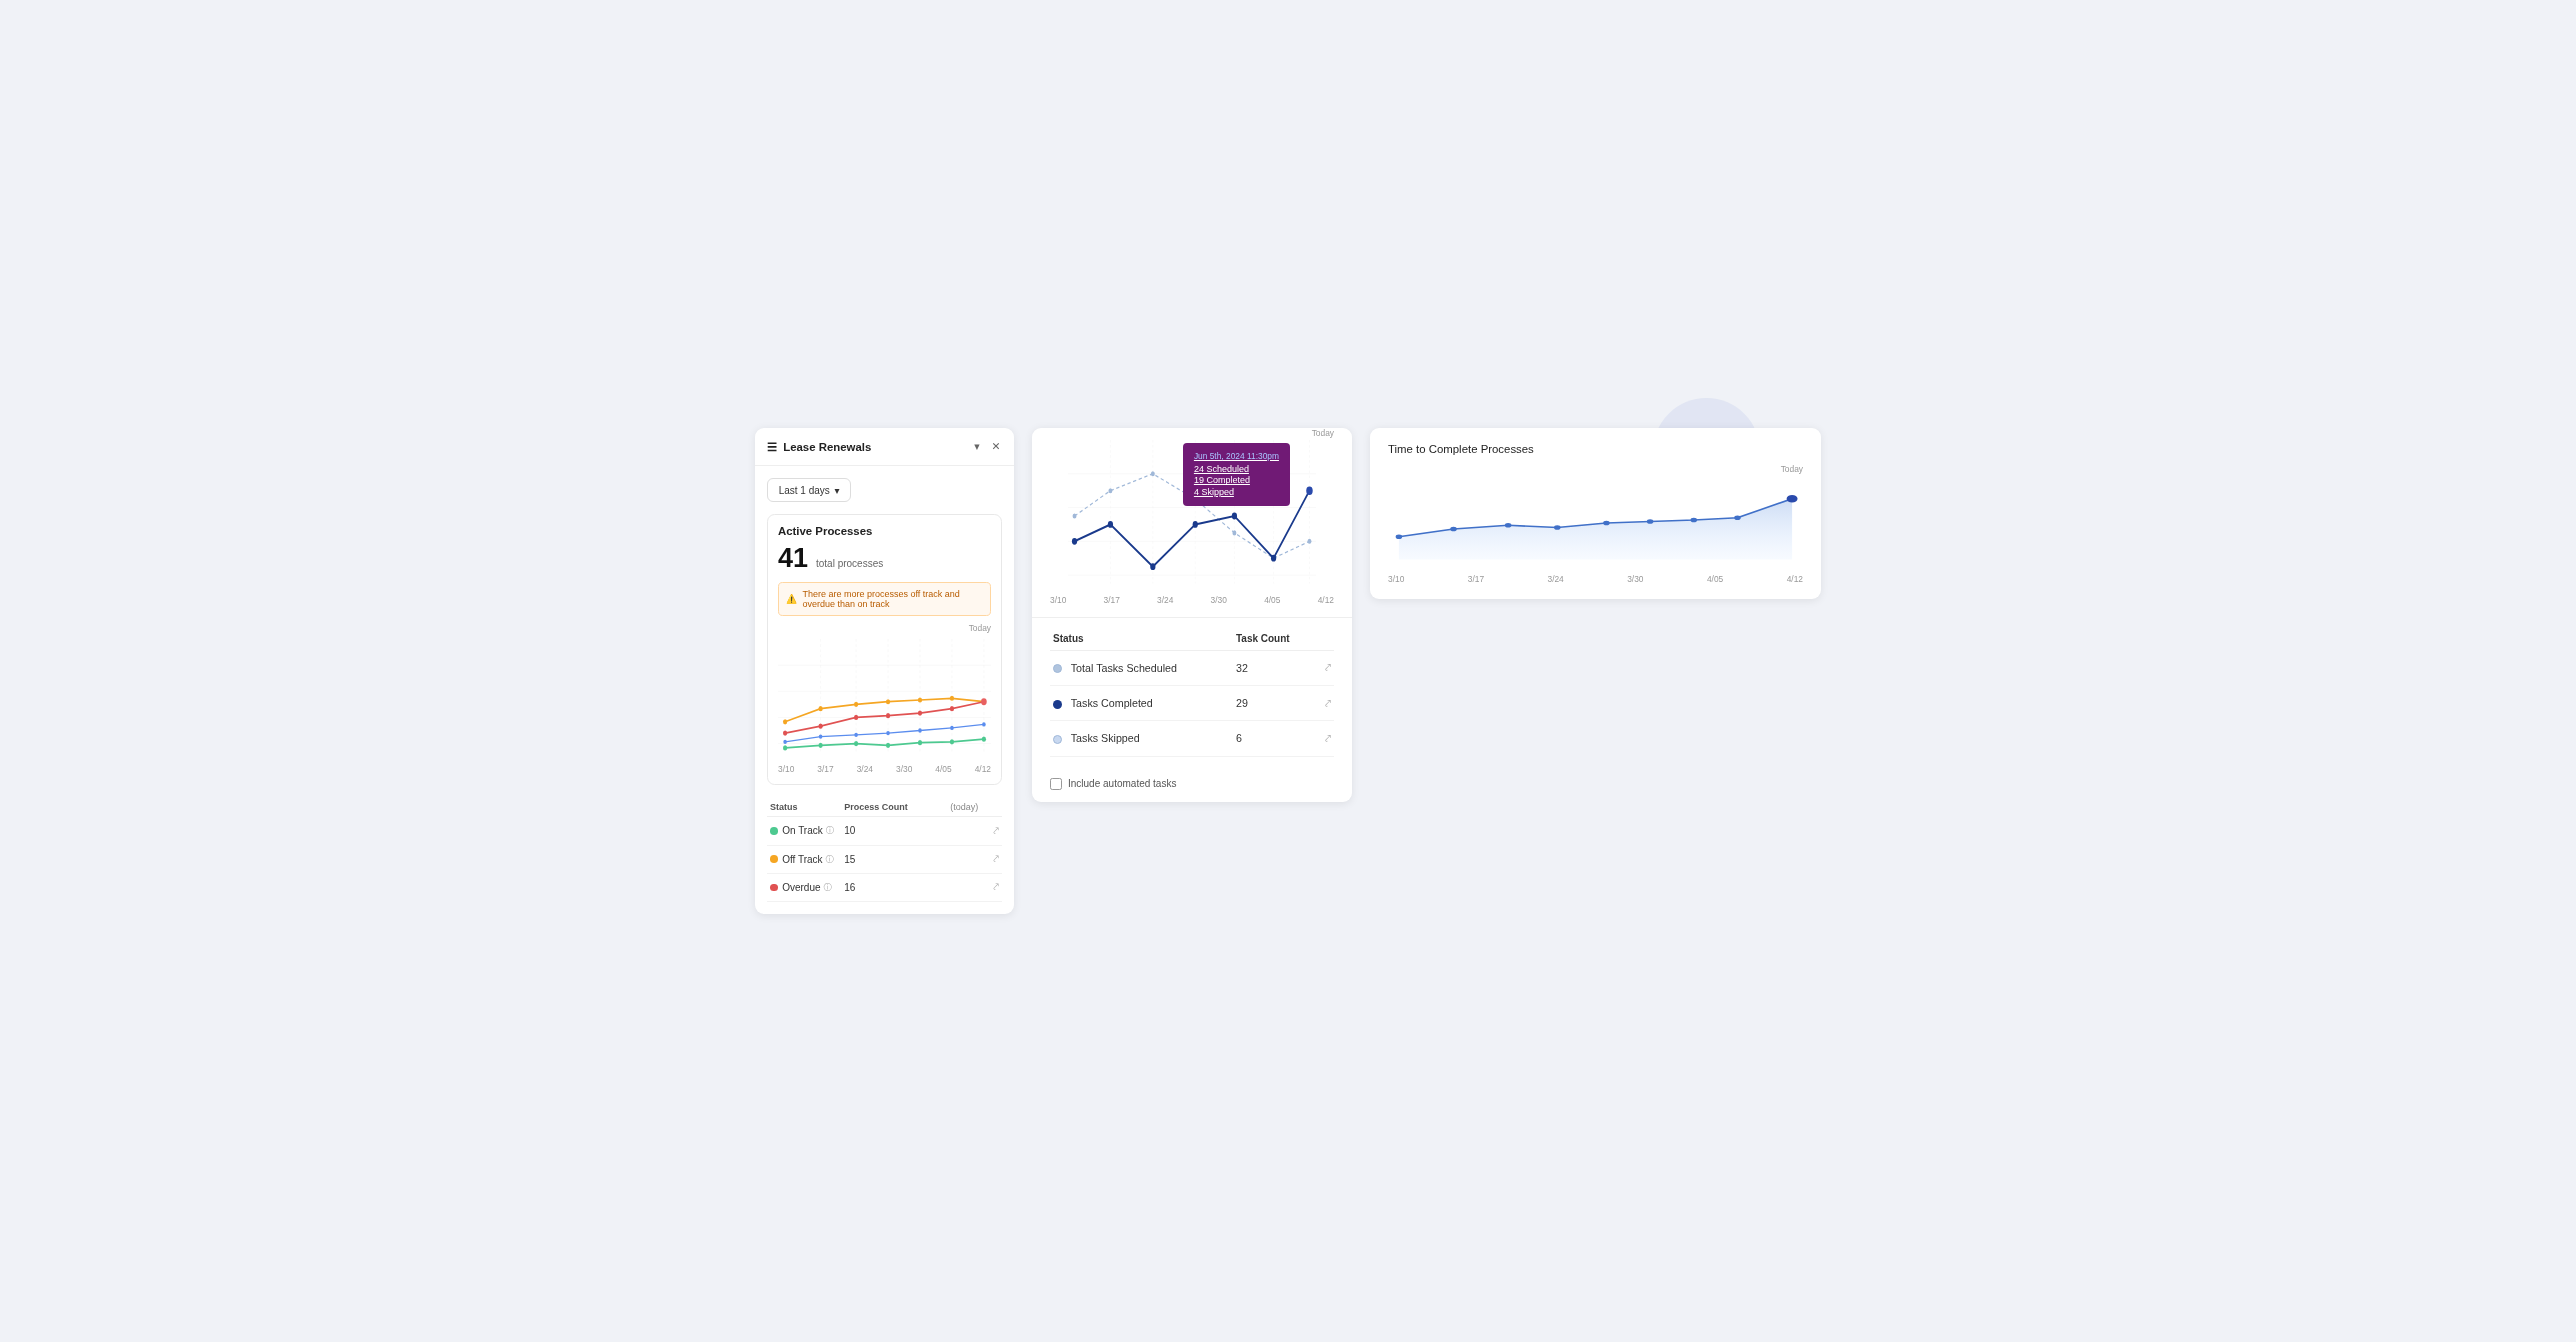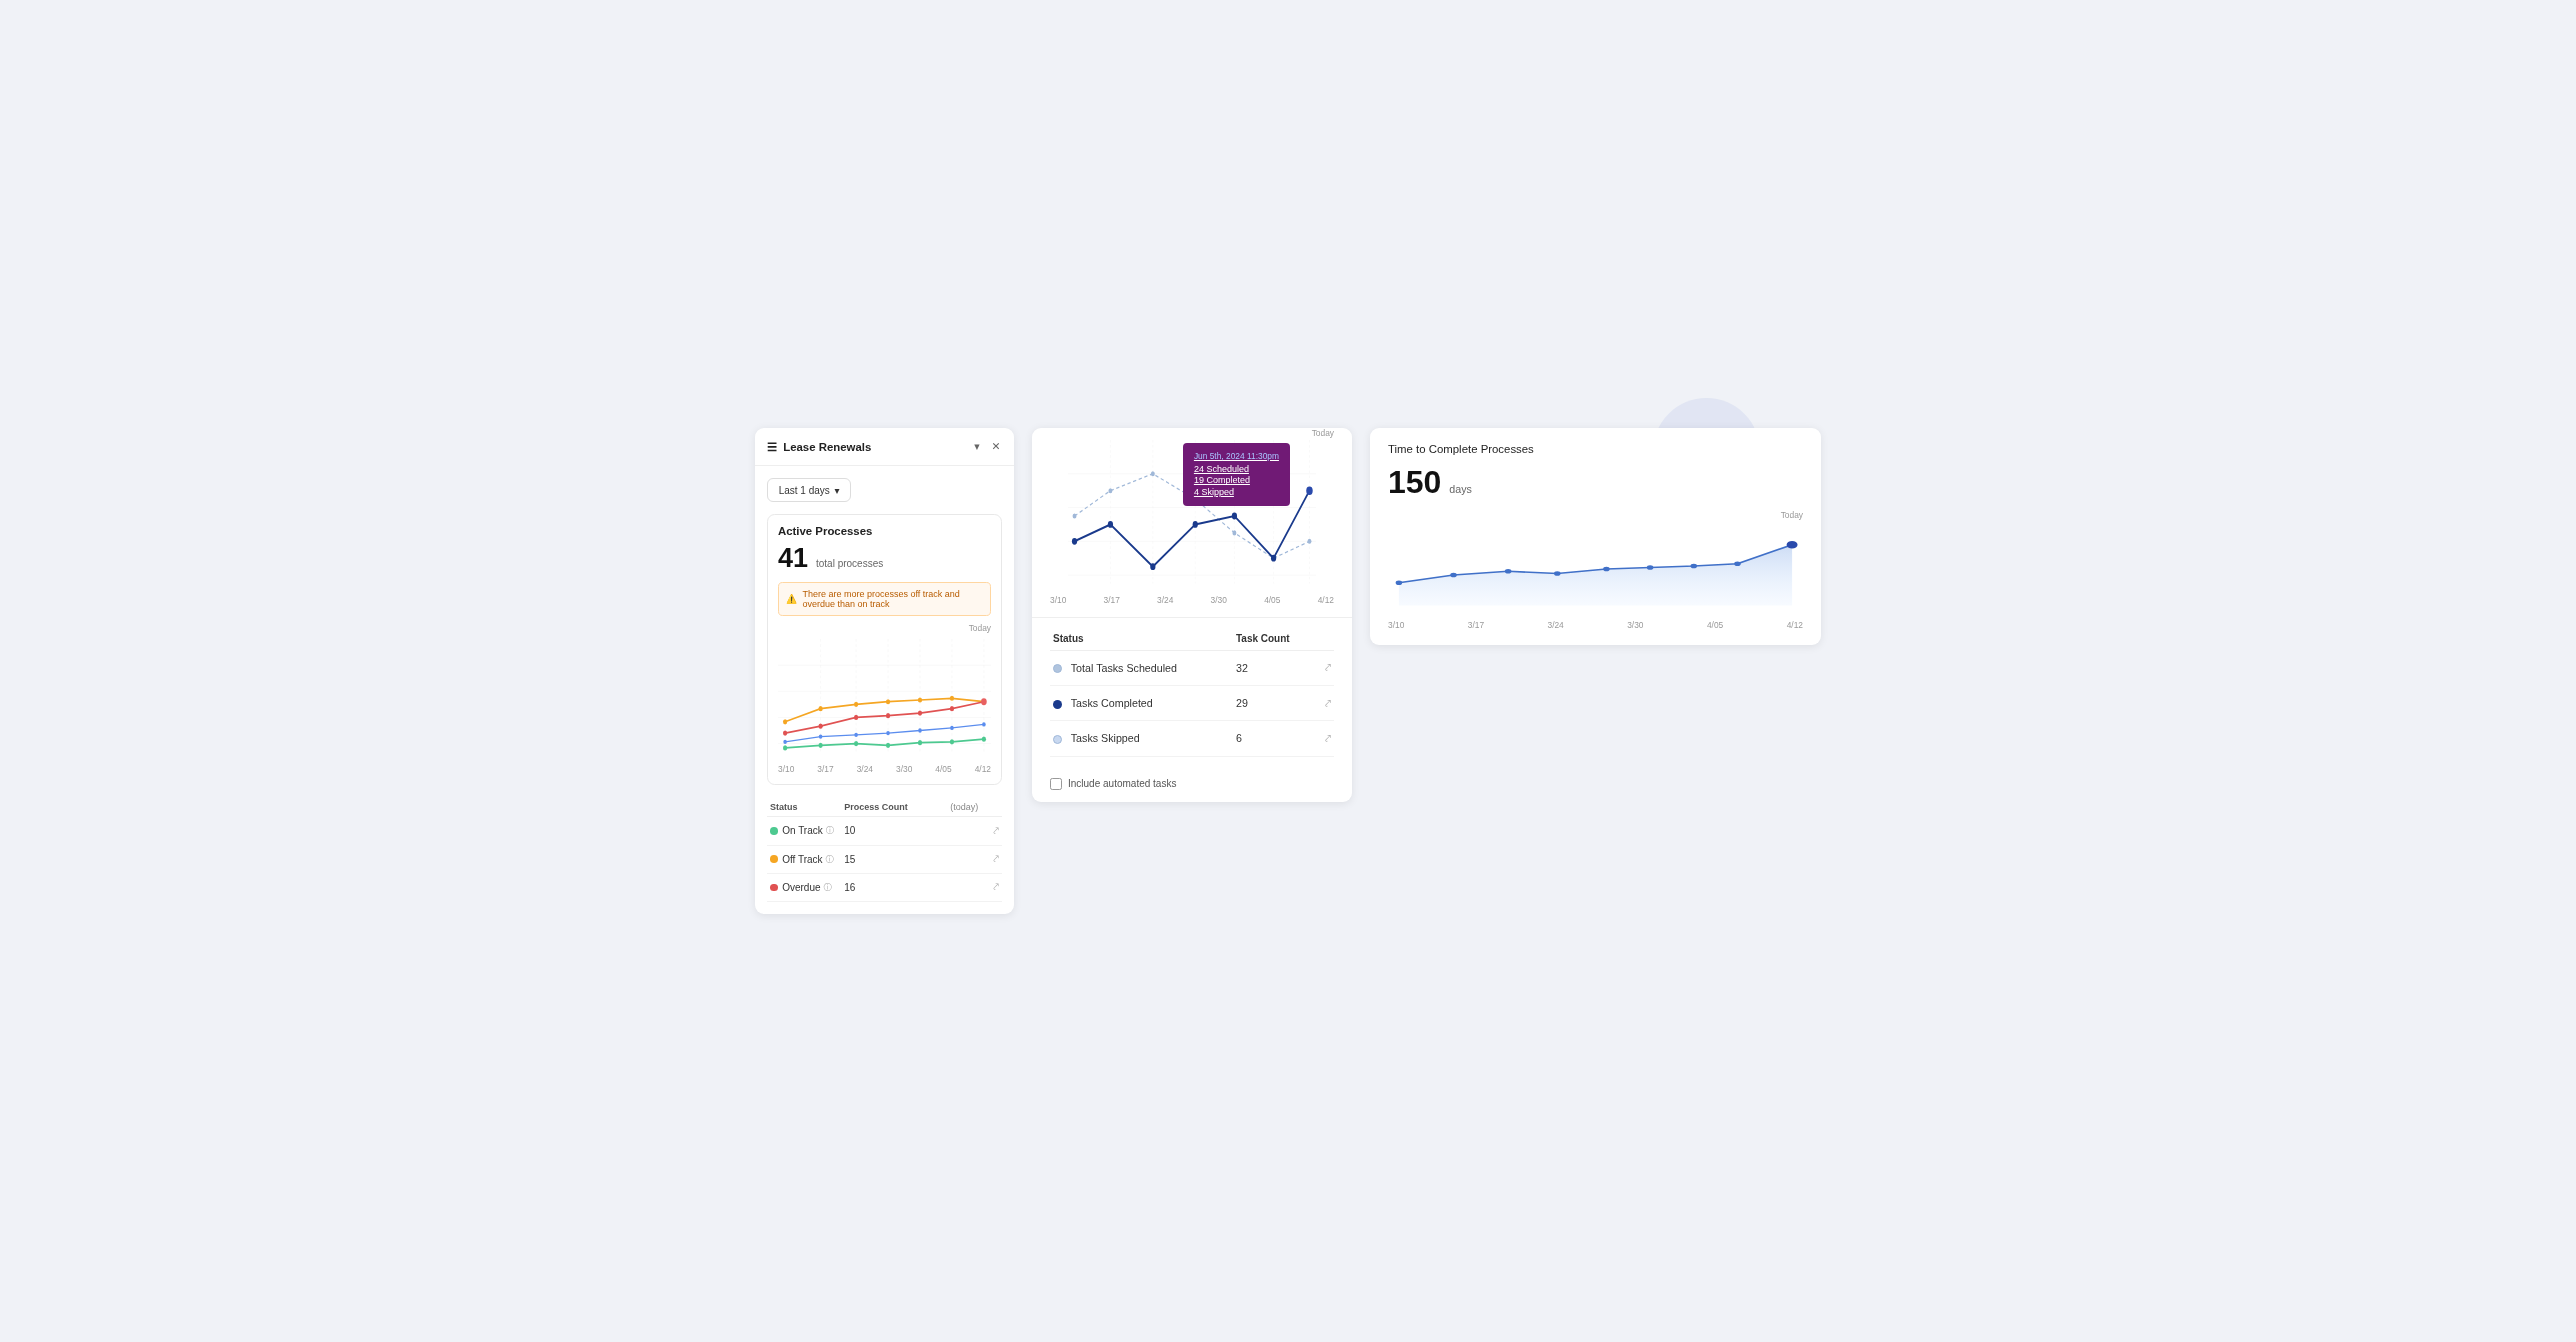--- a/index.html
+++ b/index.html
@@ -505,24 +505,20 @@
     </div>
   </div>
 
   <div style="position: relative; flex: 1;">
 
     <div class="deco-circle" style="width:107px; height:107px; top:-30px; right:61px;"></div>
     <div class="deco-circle" style="width:137px; height:137px; bottom: 15px; right: 23px;"></div>
 
     <div class="ttc-card" style="position:relative; z-index:2;">
       <div class="ttc-title">Time to Complete Processes</div>
-      <div>
-        <span class="ttc-num">150</span>
-        <span class="ttc-label">days</span>
-      </div>
 
       <div class="ttc-chart-area">
         <div style="text-align:right; font-size:8.4px; color:#999; margin-bottom:1.5px;">Today</div>
         <svg width="100%" height="91" viewBox="0 0 380 120" preserveAspectRatio="none">
 
           <defs>
             <linearGradient id="areaGrad" x1="0" y1="0" x2="0" y2="1">
               <stop offset="0%" stop-color="#b8cef0" stop-opacity="0.7"></stop>
               <stop offset="100%" stop-color="#d8e8ff" stop-opacity="0.2"></stop>
             </linearGradient>

